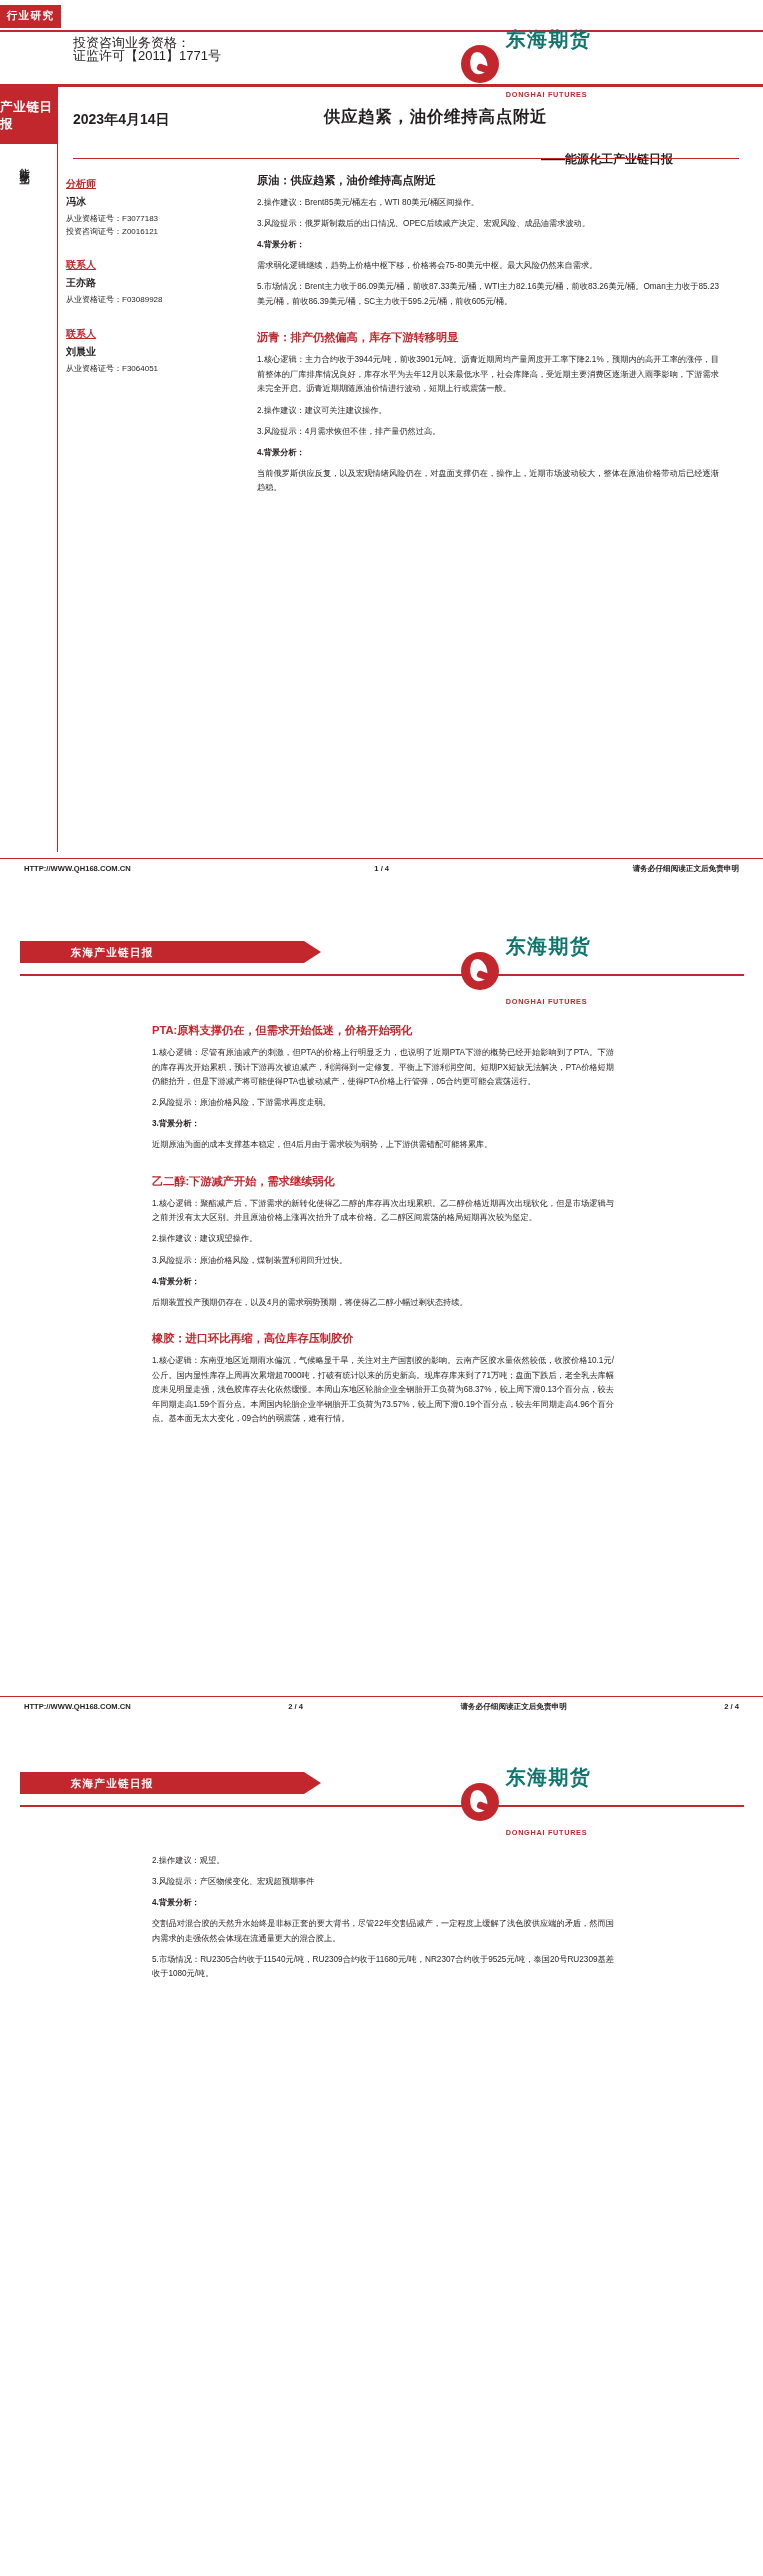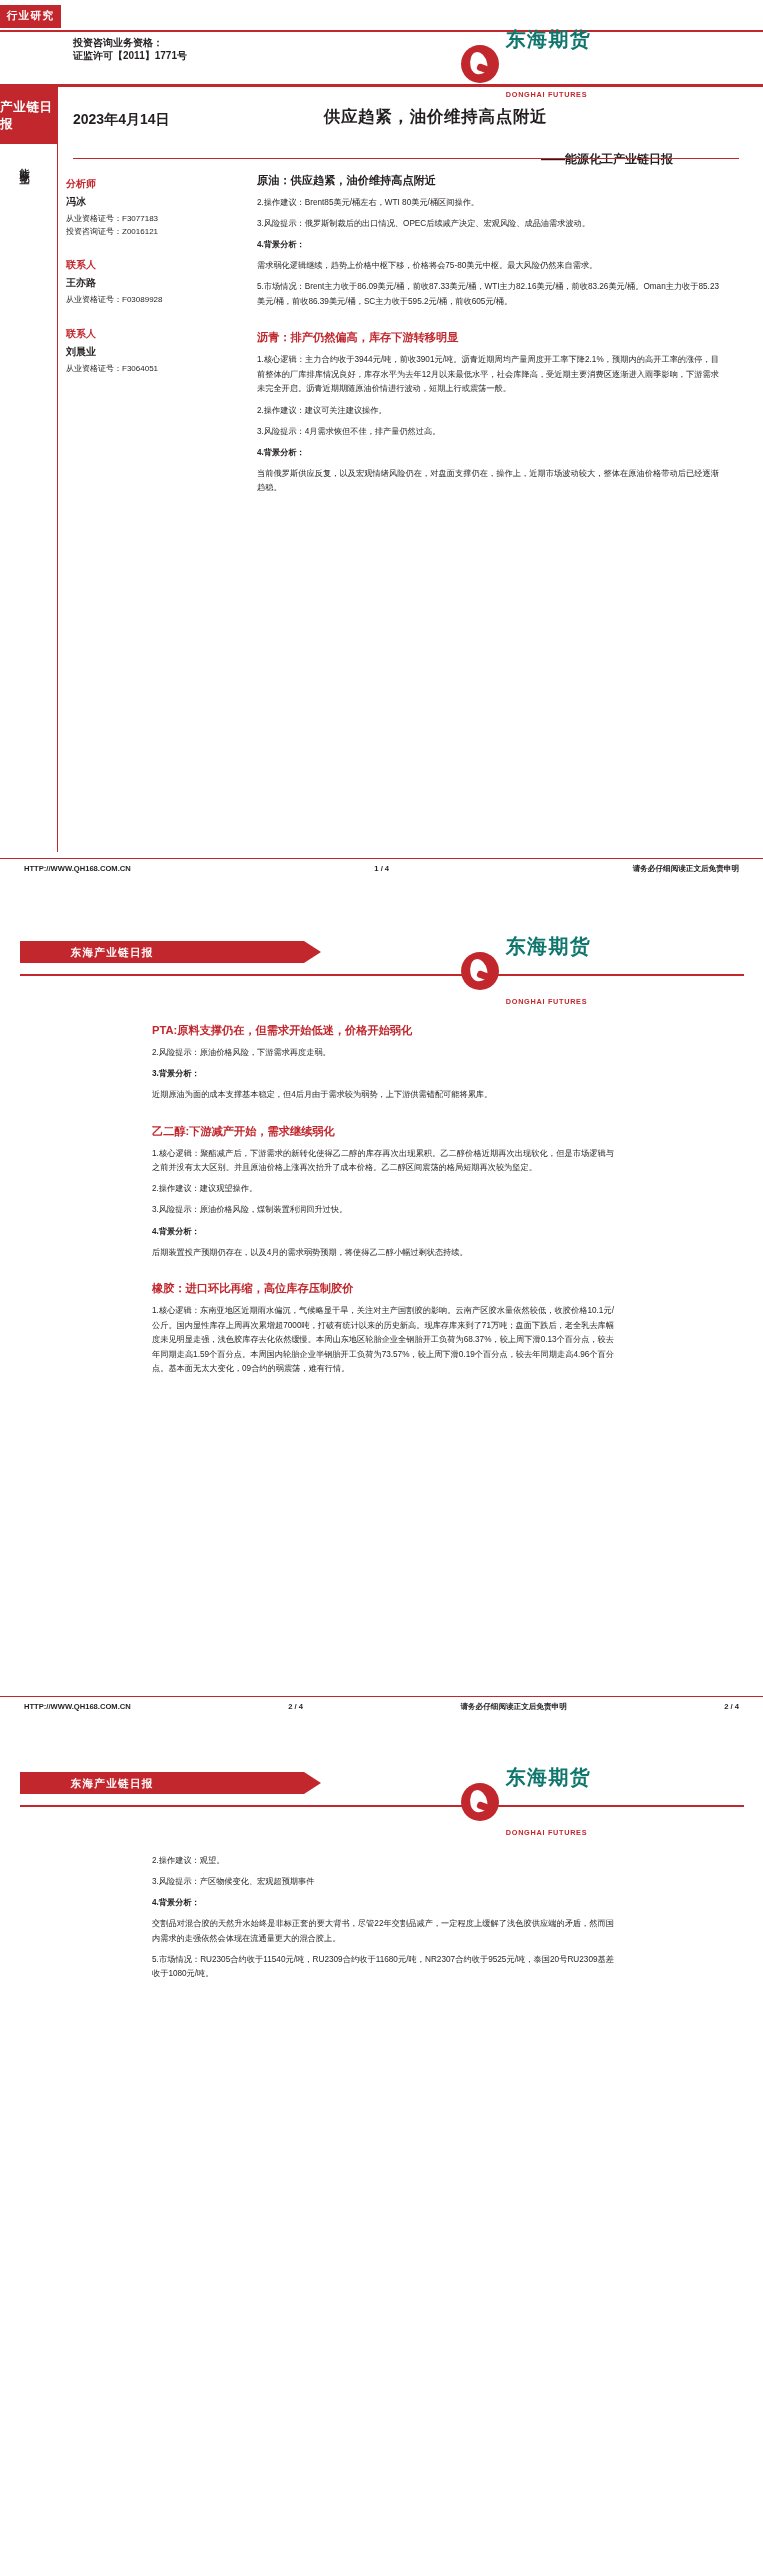--- a/index.html
+++ b/index.html
@@ -18,22 +18,22 @@
   .hdr{position:relative;height:98px;}
   .hdr-left-tab{
     position:absolute;left:0;top:5.3px;width:61px;height:22.4px;
     background:#c1272d;color:#fff;font-size:10.6px;font-weight:bold;
     letter-spacing:1.3px;display:flex;align-items:center;justify-content:center;
   }
   .hdr-rule{
     position:absolute;left:0;top:30px;width:763px;height:2px;background:#c1272d;
   }
   .hdr-qual{
-    position:absolute;left:73px;top:37px;font-size:10px;line-height:12.5px;
-    color:#231f20;font-weight:bold;
+    position:absolute;left:73px;top:37px;font-size:13px;line-height:12.5px;
+    color:#231f20;font-weight:normal;
   }
   .logo{
     position:absolute;right:26px;top:29px;display:flex;align-items:center;gap:6.6px;
   }
   .logo-text-cn{font-size:20px;font-weight:bold;color:#0f766e;letter-spacing:1.3px;line-height:21px;}
   .logo-text-en{font-size:7.3px;font-weight:bold;color:#c1272d;letter-spacing:0.7px;margin-top:40px;}
   .hdr-rule2{position:absolute;left:0;top:84px;width:763px;height:2.6px;background:#c1272d;}
 
   
   .rail{
@@ -60,21 +60,21 @@
   }
   .doc-sub{
     position:absolute;left:198px;top:151px;width:475px;text-align:right;
     font-size:12px;font-weight:bold;color:#231f20;
   }
   .title-rule{position:absolute;left:73px;top:158px;width:666px;height:1.3px;background:#c1272d;}
 
   
   .analysts{position:absolute;left:66px;top:177px;width:132px;}
   .an-block{margin-bottom:20px;}
-  .an-role{font-size:10px;font-weight:bold;color:#c1272d;margin-bottom:4px;}
+  .an-role{font-size:10px;font-weight:bold;color:#c1272d;margin-bottom:4px;text-decoration:underline;}
   .an-name{font-size:10px;font-weight:bold;color:#231f20;margin-bottom:4px;}
   .an-line{font-size:8px;color:#231f20;line-height:12.5px;}
 
   
   .content{position:absolute;left:257px;top:173px;width:462px;}
   .sec-title{font-size:11.2px;font-weight:bold;color:#c1272d;margin:0 0 8px 0;}
   .sec-title.dark{color:#231f20;}
   .para{font-size:8.2px;line-height:14.5px;color:#231f20;margin:0 0 6.6px 0;text-align:justify;}
   .lead{font-weight:bold;}
   .gap{height:14.5px;}
@@ -215,20 +215,21 @@
       <div class="seal"></div>
       <div>
         <div class="logo-text-cn">东海期货</div>
         <div class="logo-text-en">DONGHAI FUTURES</div>
       </div>
     </div>
   </div>
 
   <div class="content-p">
     <div class="sec-title">PTA:原料支撑仍在，但需求开始低迷，价格开始弱化</div>
+    <p class="para">1.核心逻辑：尽管有原油减产的刺激，但PTA的价格上行明显乏力，也说明了近期PTA下游的概势已经开始影响到了PTA。下游的库存再次开始累积，预计下游再次被迫减产，利润得到一定修复。平衡上下游利润空间。短期PX短缺无法解决，PTA价格短期仍能抬升，但是下游减产将可能使得PTA也被动减产，使得PTA价格上行管弹，05合约更可能会震荡运行。</p>
     <p class="para">2.风险提示：原油价格风险，下游需求再度走弱。</p>
     <p class="para lead">3.背景分析：</p>
     <p class="para">近期原油为面的成本支撑基本稳定，但4后月由于需求较为弱势，上下游供需错配可能将累库。</p>
 
     <div class="gap"></div>
 
     <div class="sec-title">乙二醇:下游减产开始，需求继续弱化</div>
     <p class="para">1.核心逻辑：聚酯减产后，下游需求的新转化使得乙二醇的库存再次出现累积。乙二醇价格近期再次出现软化，但是市场逻辑与之前并没有太大区别。并且原油价格上涨再次抬升了成本价格。乙二醇区间震荡的格局短期再次较为坚定。</p>
     <p class="para">2.操作建议：建议观望操作。</p>
     <p class="para">3.风险提示：原油价格风险，煤制装置利润回升过快。</p>

